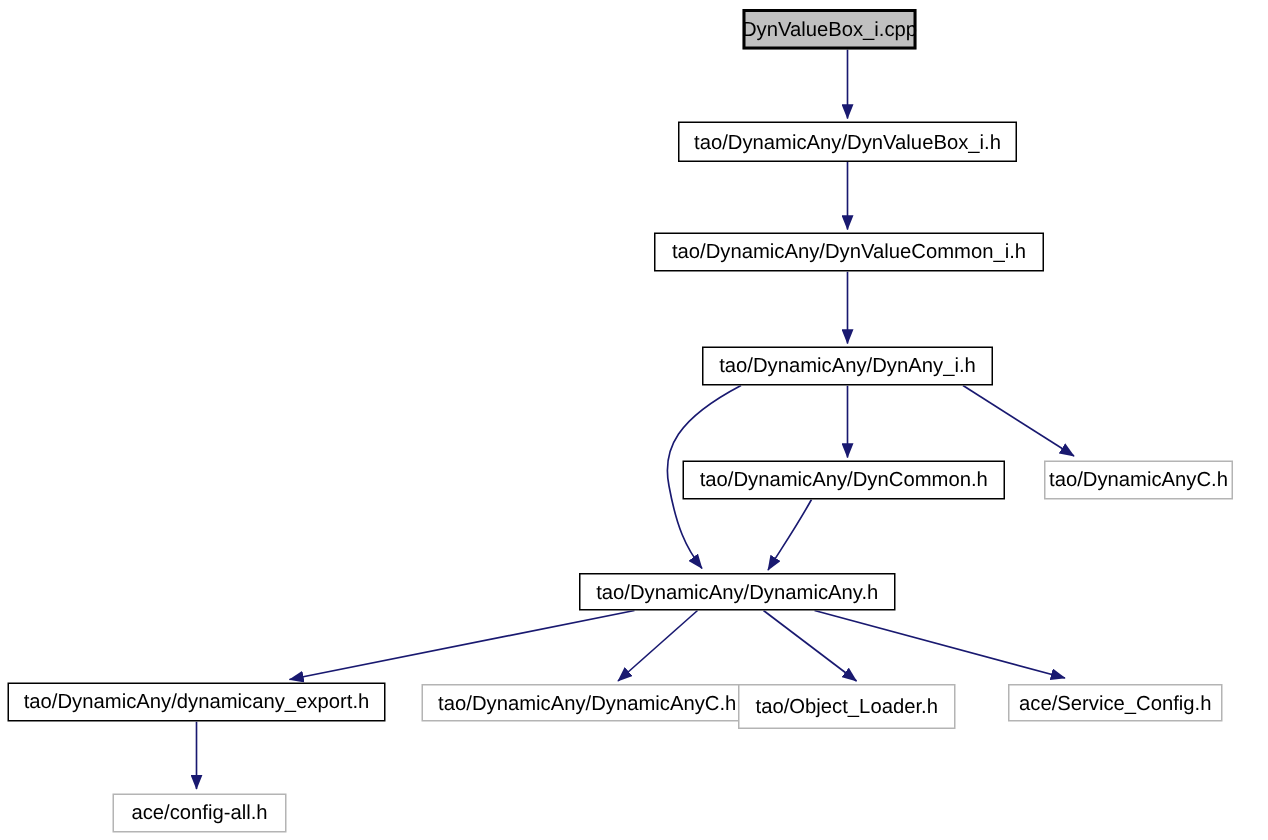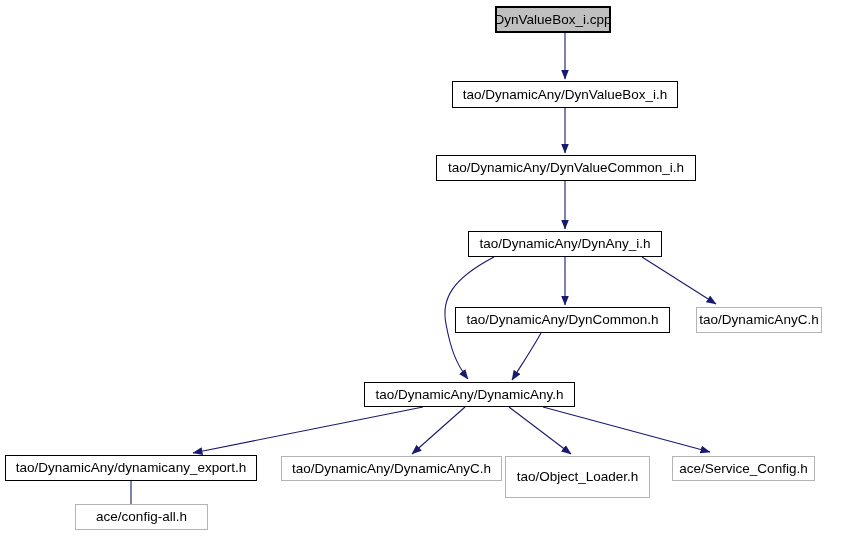--- a/index.html
+++ b/index.html
@@ -66,25 +66,25 @@
   <div class="node" style="left:436px;top:155px;width:260px;height:26px">tao/DynamicAny/DynValueCommon_i.h</div>
 
   <div class="node" style="left:452px;top:81px;width:226px;height:27px">tao/DynamicAny/DynValueBox_i.h</div>
 
   <div class="node" style="left:468px;top:231px;width:194px;height:26px">tao/DynamicAny/DynAny_i.h</div>
 
   <div class="node" style="left:455px;top:307px;width:215px;height:26px">tao/DynamicAny/DynCommon.h</div>
 
   <div class="node leaf" style="left:696px;top:307px;width:126px;height:26px">tao/DynamicAnyC.h</div>
 
-  <div class="node" style="left:364px;top:382px;width:211px;height:25px">tao/DynamicAny/DynamicAny.h</div>
+  <div class="node" style="left:386px;top:382px;width:211px;height:25px">tao/DynamicAny/DynamicAny.h</div>
 
   <div class="node" style="left:5px;top:455px;width:252px;height:26px">tao/DynamicAny/dynamicany_export.h</div>
 
   <div class="node leaf" style="left:281px;top:456px;width:221px;height:25px">tao/DynamicAny/DynamicAnyC.h</div>
 
-  <div class="node leaf" style="left:505px;top:456px;width:145px;height:42px">tao/Object_Loader.h</div>
+  <div class="node leaf" style="left:492px;top:456px;width:145px;height:30px">tao/Object_Loader.h</div>
 
   <div class="node leaf" style="left:672px;top:456px;width:143px;height:25px">ace/Service_Config.h</div>
 
-  <div class="node leaf" style="left:75px;top:504px;width:133px;height:26px">ace/config-all.h</div>
+  <div class="node leaf" style="left:75px;top:529px;width:116px;height:26px">ace/config-all.h</div>
 
 </div>
 
 </body></html>

